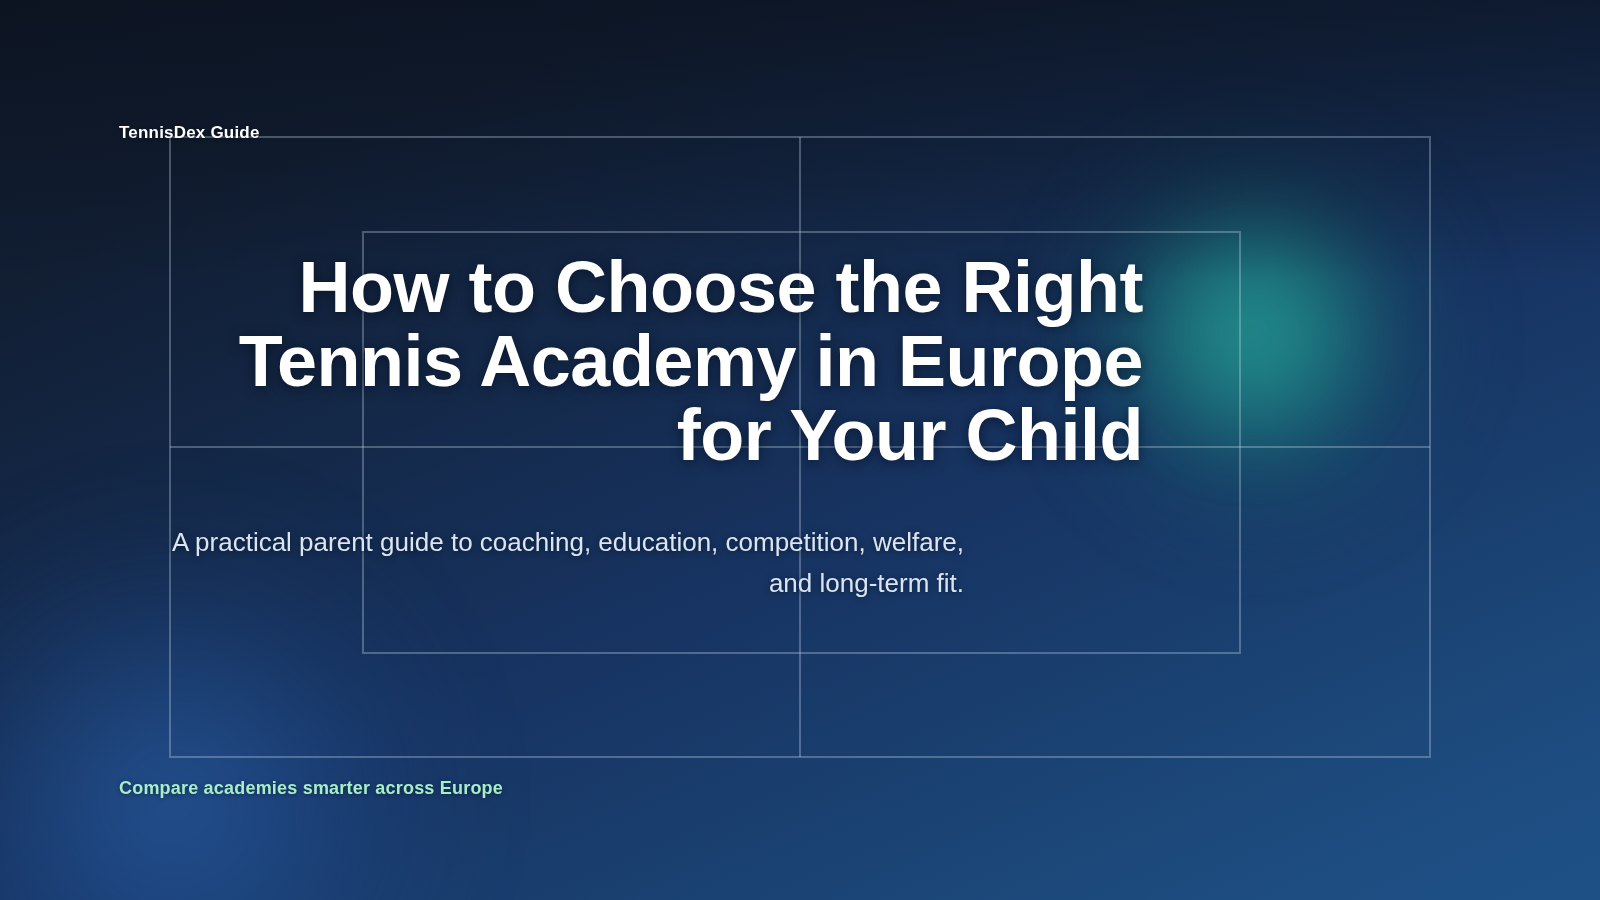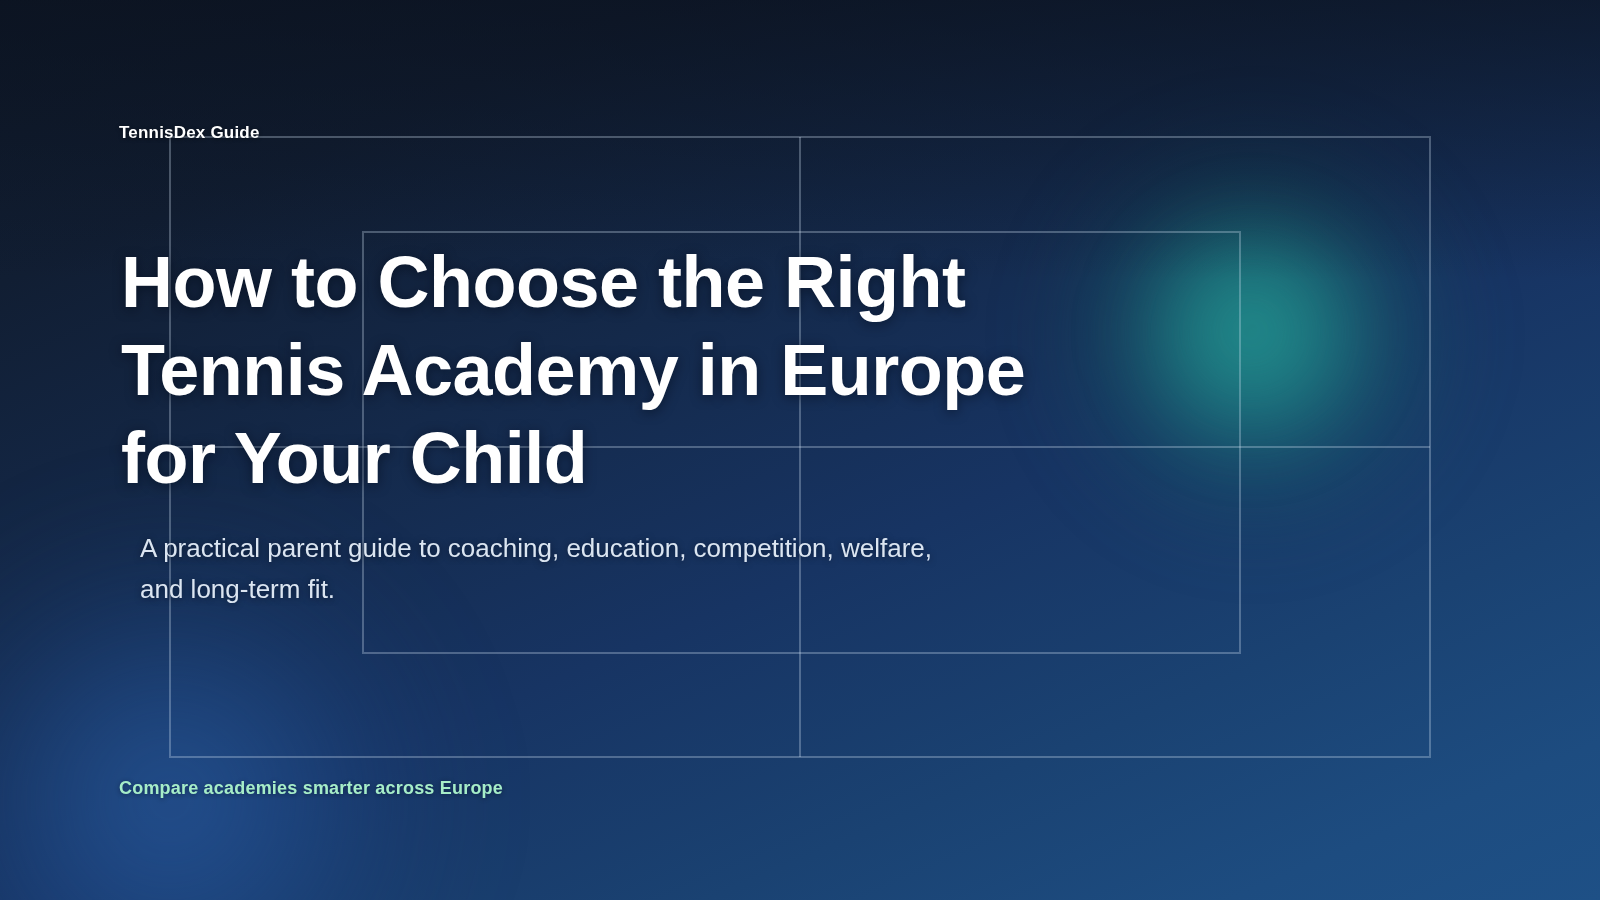--- a/index.html
+++ b/index.html
@@ -95,54 +95,55 @@
     height: 900px;
   }
 
   
   #content {
     position: absolute;
     left: 0;
     top: 0;
     width: 1600px;
     height: 900px;
+    text-align: right;
   }
 
   #eyebrow {
     position: absolute;
     left: 119px;
     top: 123px;
     font-size: 17px;
     font-weight: bold;
     letter-spacing: 0.2px;
     color: #ffffff;
     text-shadow: 0 1px 4px rgba(0,0,0,0.45);
     white-space: nowrap;
   }
 
   #title {
     position: absolute;
     left: 117px;
     top: 234px;
     width: 1010px;
-    margin: 4px;
+    margin: 16px;
     font-size: 72px;
     font-weight: bold;
-    line-height: 88px;
+    line-height: 74px;
     letter-spacing: -0.5px;
     color: #ffffff;
     text-shadow: 0 2px 12px rgba(3, 10, 22, 0.55);
   }
 
   #subtitle {
     position: absolute;
     left: 124px;
     top: 512px;
     width: 830px;
-    margin: 16px;
+    margin: 10px;
     font-size: 26px;
     font-weight: normal;
     line-height: 41px;
     color: #dbe5f1;
     text-shadow: 0 1px 6px rgba(3, 10, 22, 0.5);
   }
 
   #footnote {
     position: absolute;
     left: 119px;

